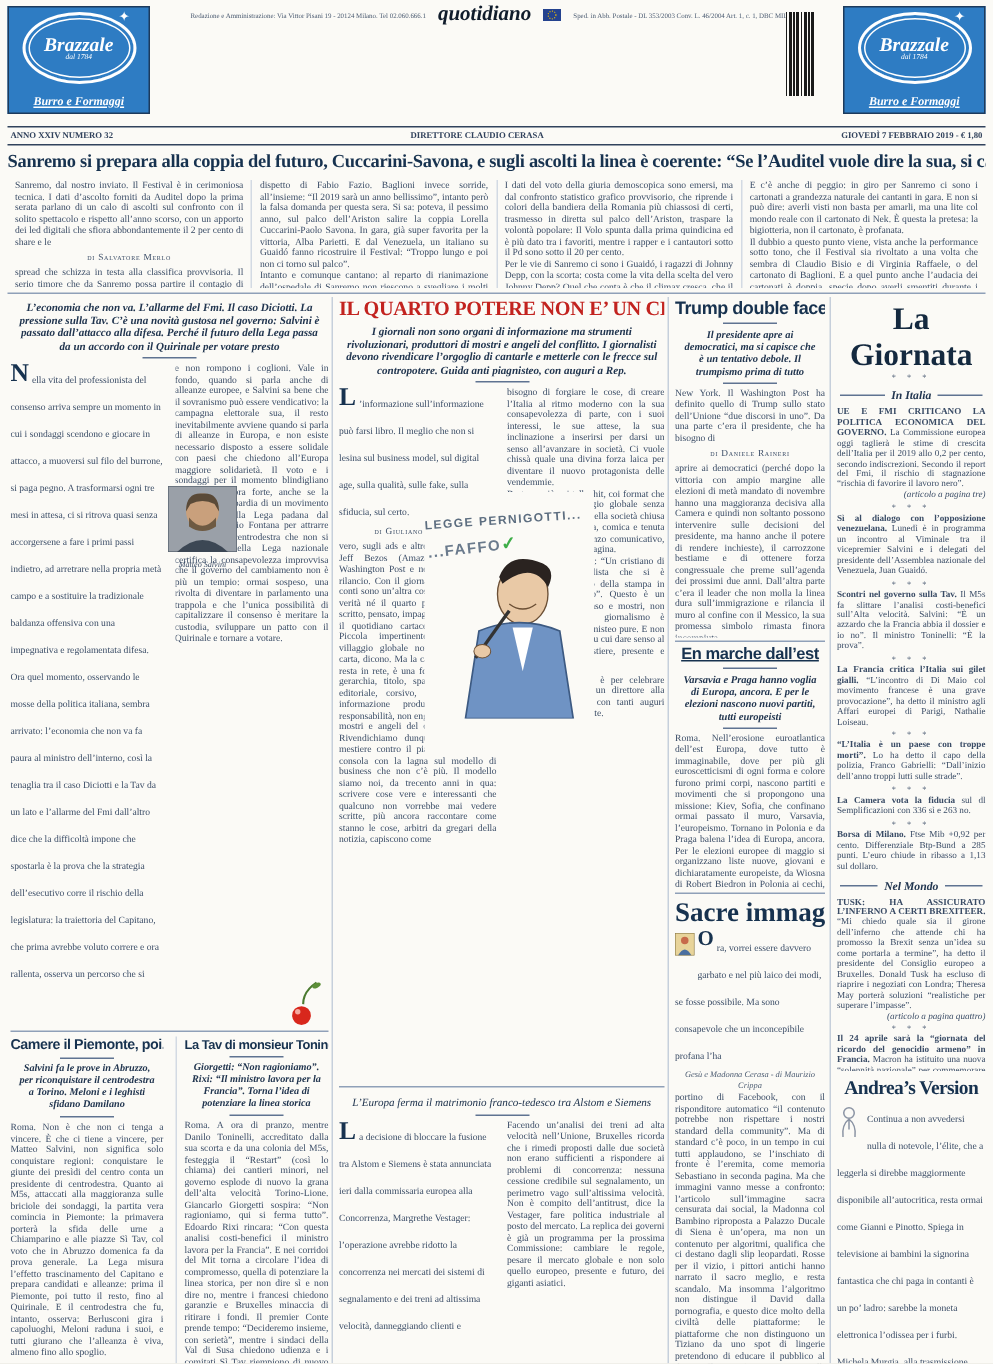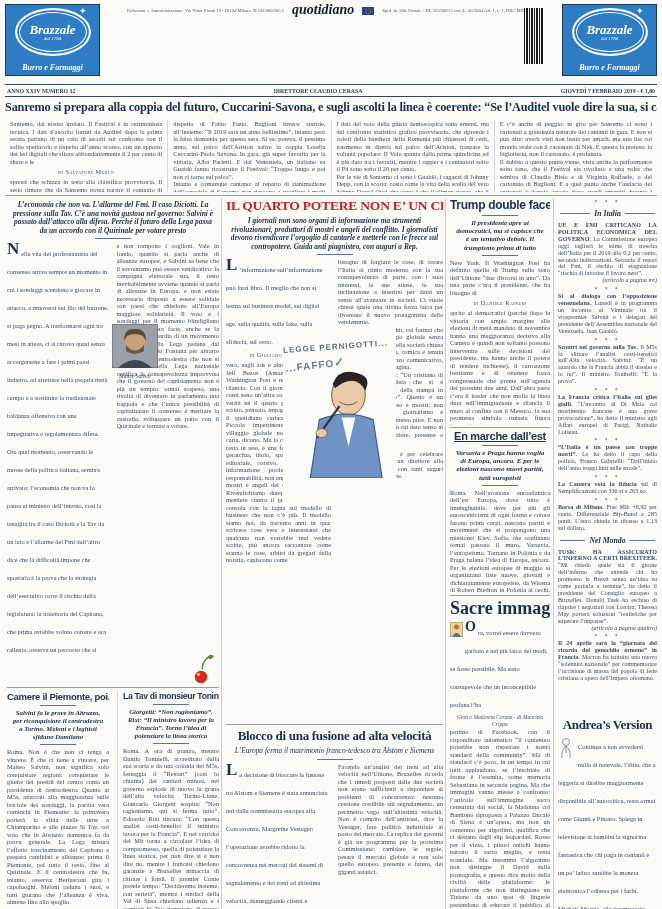--- a/index.html
+++ b/index.html
@@ -6,21 +6,21 @@
   .page{position:relative;width:662px;height:909px;margin:0 auto;background:#fbfaf6;overflow:hidden;
         font-family:"Liberation Serif",serif;color:#33455e;}
   
   .ad{position:absolute;top:4px;width:95px;height:72px;background:#2e7cc3;border:1px solid #1c3a5c;
       display:flex;flex-direction:column;align-items:center;justify-content:space-between;padding:3px 0;box-sizing:border-box;}
   .ad .oval{width:72px;height:44px;border:2px solid #fff;border-radius:50%;box-shadow:inset 0 0 0 2px #2e7cc3, inset 0 0 0 3px #fff;
       display:flex;flex-direction:column;align-items:center;justify-content:center;position:relative;}
   .ad .brand{font:italic 700 13px/13px "Liberation Serif",serif;color:#fff;}
   .ad .since{font:italic 5px/6px "Liberation Serif",serif;color:#fff;}
   .ad .spark{position:absolute;top:-4px;right:2px;color:#fff;font-size:9px;}
-  .ad .tag{font:italic 700 8px/9px "Liberation Serif",serif;color:#fff;}
+  .ad .tag{font:italic 700 8px/9px "Liberation Serif",serif;color:#fff;text-decoration:underline;}
   .mast{position:absolute;left:104px;right:104px;top:0;height:82px;text-align:center;}
   .mast h1{margin:0;font:700 54px/58px "Liberation Serif",serif;color:#101c2b;letter-spacing:1px;}
   .mastline{display:flex;align-items:center;justify-content:center;gap:8px;margin-top:1px;}
   .tinyprint{font:4.6px/5px "Liberation Serif",serif;color:#4a5a70;}
   .quot{font:italic 700 14px/14px "Liberation Serif",serif;color:#101c2b;}
   .barcode{position:absolute;left:524px;top:8px;width:20px;height:56px;
      background:repeating-linear-gradient(90deg,#1a1a1a 0 1px,#fbfaf6 1px 2px,#1a1a1a 2px 4px,#fbfaf6 4px 5px);}
   .infobar{position:absolute;left:5px;right:5px;top:84px;height:11px;border-top:1px solid #31425c;border-bottom:1px solid #31425c;
      display:flex;align-items:center;justify-content:space-between;font:700 5.8px "Liberation Serif",serif;color:#31425c;padding:0 2px;}
   
@@ -208,21 +208,20 @@
           <polygon points="52,44 64,44 58,70" fill="#ffffff"></polygon>
           <line x1="50" y1="34" x2="30" y2="62" stroke="#333" stroke-width="2"></line>
           <ellipse cx="34" cy="58" rx="5" ry="4" fill="#e9c9a6" stroke="#6b4f35" stroke-width="0.6"></ellipse>
         </svg>
       </div>
     </div>
 
     <hr class="blockhr" style="position:absolute;left:221px;top:526px;width:217px;">
 
     <div style="position:absolute;left:221px;top:530px;width:217px;bottom:0;overflow:hidden;">
-      <div class="hserif" style="font-size:13px;letter-spacing:-0.3px;">Blocco di una fusione ad alta velocità</div>
       <div class="standfirst" style="font-style:italic;font-weight:400;">L’Europa ferma il matrimonio franco-tedesco tra Alstom e Siemens</div>
       <div class="minirule"></div>
       <div class="cols2" style="height:150px;">
         <div class="col">
           <span class="drop">L</span><span class="body">a decisione di bloccare la fusione tra Alstom e Siemens è stata annunciata ieri dalla commissaria europea alla Concorrenza, Margrethe Vestager: l’operazione avrebbe ridotto la concorrenza nei mercati dei sistemi di segnalamento e dei treni ad altissima velocità, danneggiando clienti e consumatori, gestori di infrastrutture e operatori ferroviari. Parigi e Berlino parlano di errore storico e rilanciano la riforma delle regole antitrust europee, invocando campioni continentali capaci di reggere la concorrenza cinese di Crrc.</span>
         </div>
         <div class="col body">Facendo un’analisi dei treni ad alta velocità nell’Unione, Bruxelles ricorda che i rimedi proposti dalle due società non erano sufficienti a rispondere ai problemi di concorrenza: nessuna cessione credibile sul segnalamento, un perimetro vago sull’altissima velocità. Non è compito dell’antitrust, dice la Vestager, fare politica industriale al posto del mercato. La replica dei governi è già un programma per la prossima Commissione: cambiare le regole, pesare il mercato globale e non solo quello europeo, presente e futuro, dei giganti asiatici.</div>
       </div>
     </div>
 
@@ -260,20 +259,21 @@
               <rect width="13" height="15" fill="none" stroke="#8a7a4a" stroke-width="0.8"></rect>
             </svg>
         </span>
         <span class="drop" style="font-size:14px;line-height:12px;">O</span><span class="body">ra, vorrei essere davvero garbato e nel più laico dei modi, se fosse possibile. Ma sono consapevole che un inconcepibile profana l’ha</span>
       </div>
       <div class="footer-it">Gesù e Madonna Cerasa - di Maurizio Crippa</div>
       <div class="body">portino di Facebook, con il risponditore automatico “il contenuto potrebbe non rispettare i nostri standard della community”. Ma di standard c’è poco, in un tempo in cui tutti applaudono, se l’inschiato di fronte è l’eremita, come memoria Sebastiano in seconda pagina. Ma che immagini vanno messe a confronto: l’articolo sull’immagine sacra censurata dai social, la Madonna col Bambino riproposta a Palazzo Ducale di Siena è un’opera, ma non un contenuto per algoritmi, qualifica che ci destano dagli slip leopardati. Rosse per il vizio, i pittori antichi hanno narrato il sacro meglio, e resta scandalo. Ma insomma l’algoritmo non distingue il David dalla pornografia, e questo dice molto della civiltà delle piattaforme: le piattaforme che non distinguono un Tiziano da uno spot di lingerie pretendono di educare il pubblico al decoro. Il sacro, intanto, se ne sta lì: offeso dai censori più che dai dissacratori, pregato dai pixel, sopportato dagli standard della community.</div>
     </div>
 
     <div style="position:absolute;left:553px;top:0;width:99px;height:516px;overflow:hidden;">
+      <div class="g-title">La Giornata</div>
       <div class="g-sep">* * *</div>
       <div class="g-sec">
           <span class="ln"></span>
           <span class="tx">In Italia</span>
           <span class="ln"></span>
         </div>
 
       <div class="g-item"><span class="b">UE E FMI CRITICANO LA POLITICA ECONOMICA DEL GOVERNO.</span> <span>La Commissione europea oggi taglierà le stime di crescita dell’Italia per il 2019 allo 0,2 per cento, secondo indiscrezioni. Secondo il report del Fmi, il rischio di stagnazione “rischia di favorire il lavoro nero”.</span><span class="note it">(articolo a pagina tre)</span></div>
       <div class="g-sep">* * *</div>
       <div class="g-item"><span class="b">Sì al dialogo con l’opposizione venezuelana.</span> <span>Lunedì è in programma un incontro al Viminale tra il vicepremier Salvini e i delegati del presidente dell’Assemblea nazionale del Venezuela, Juan Guaidó.</span></div>

